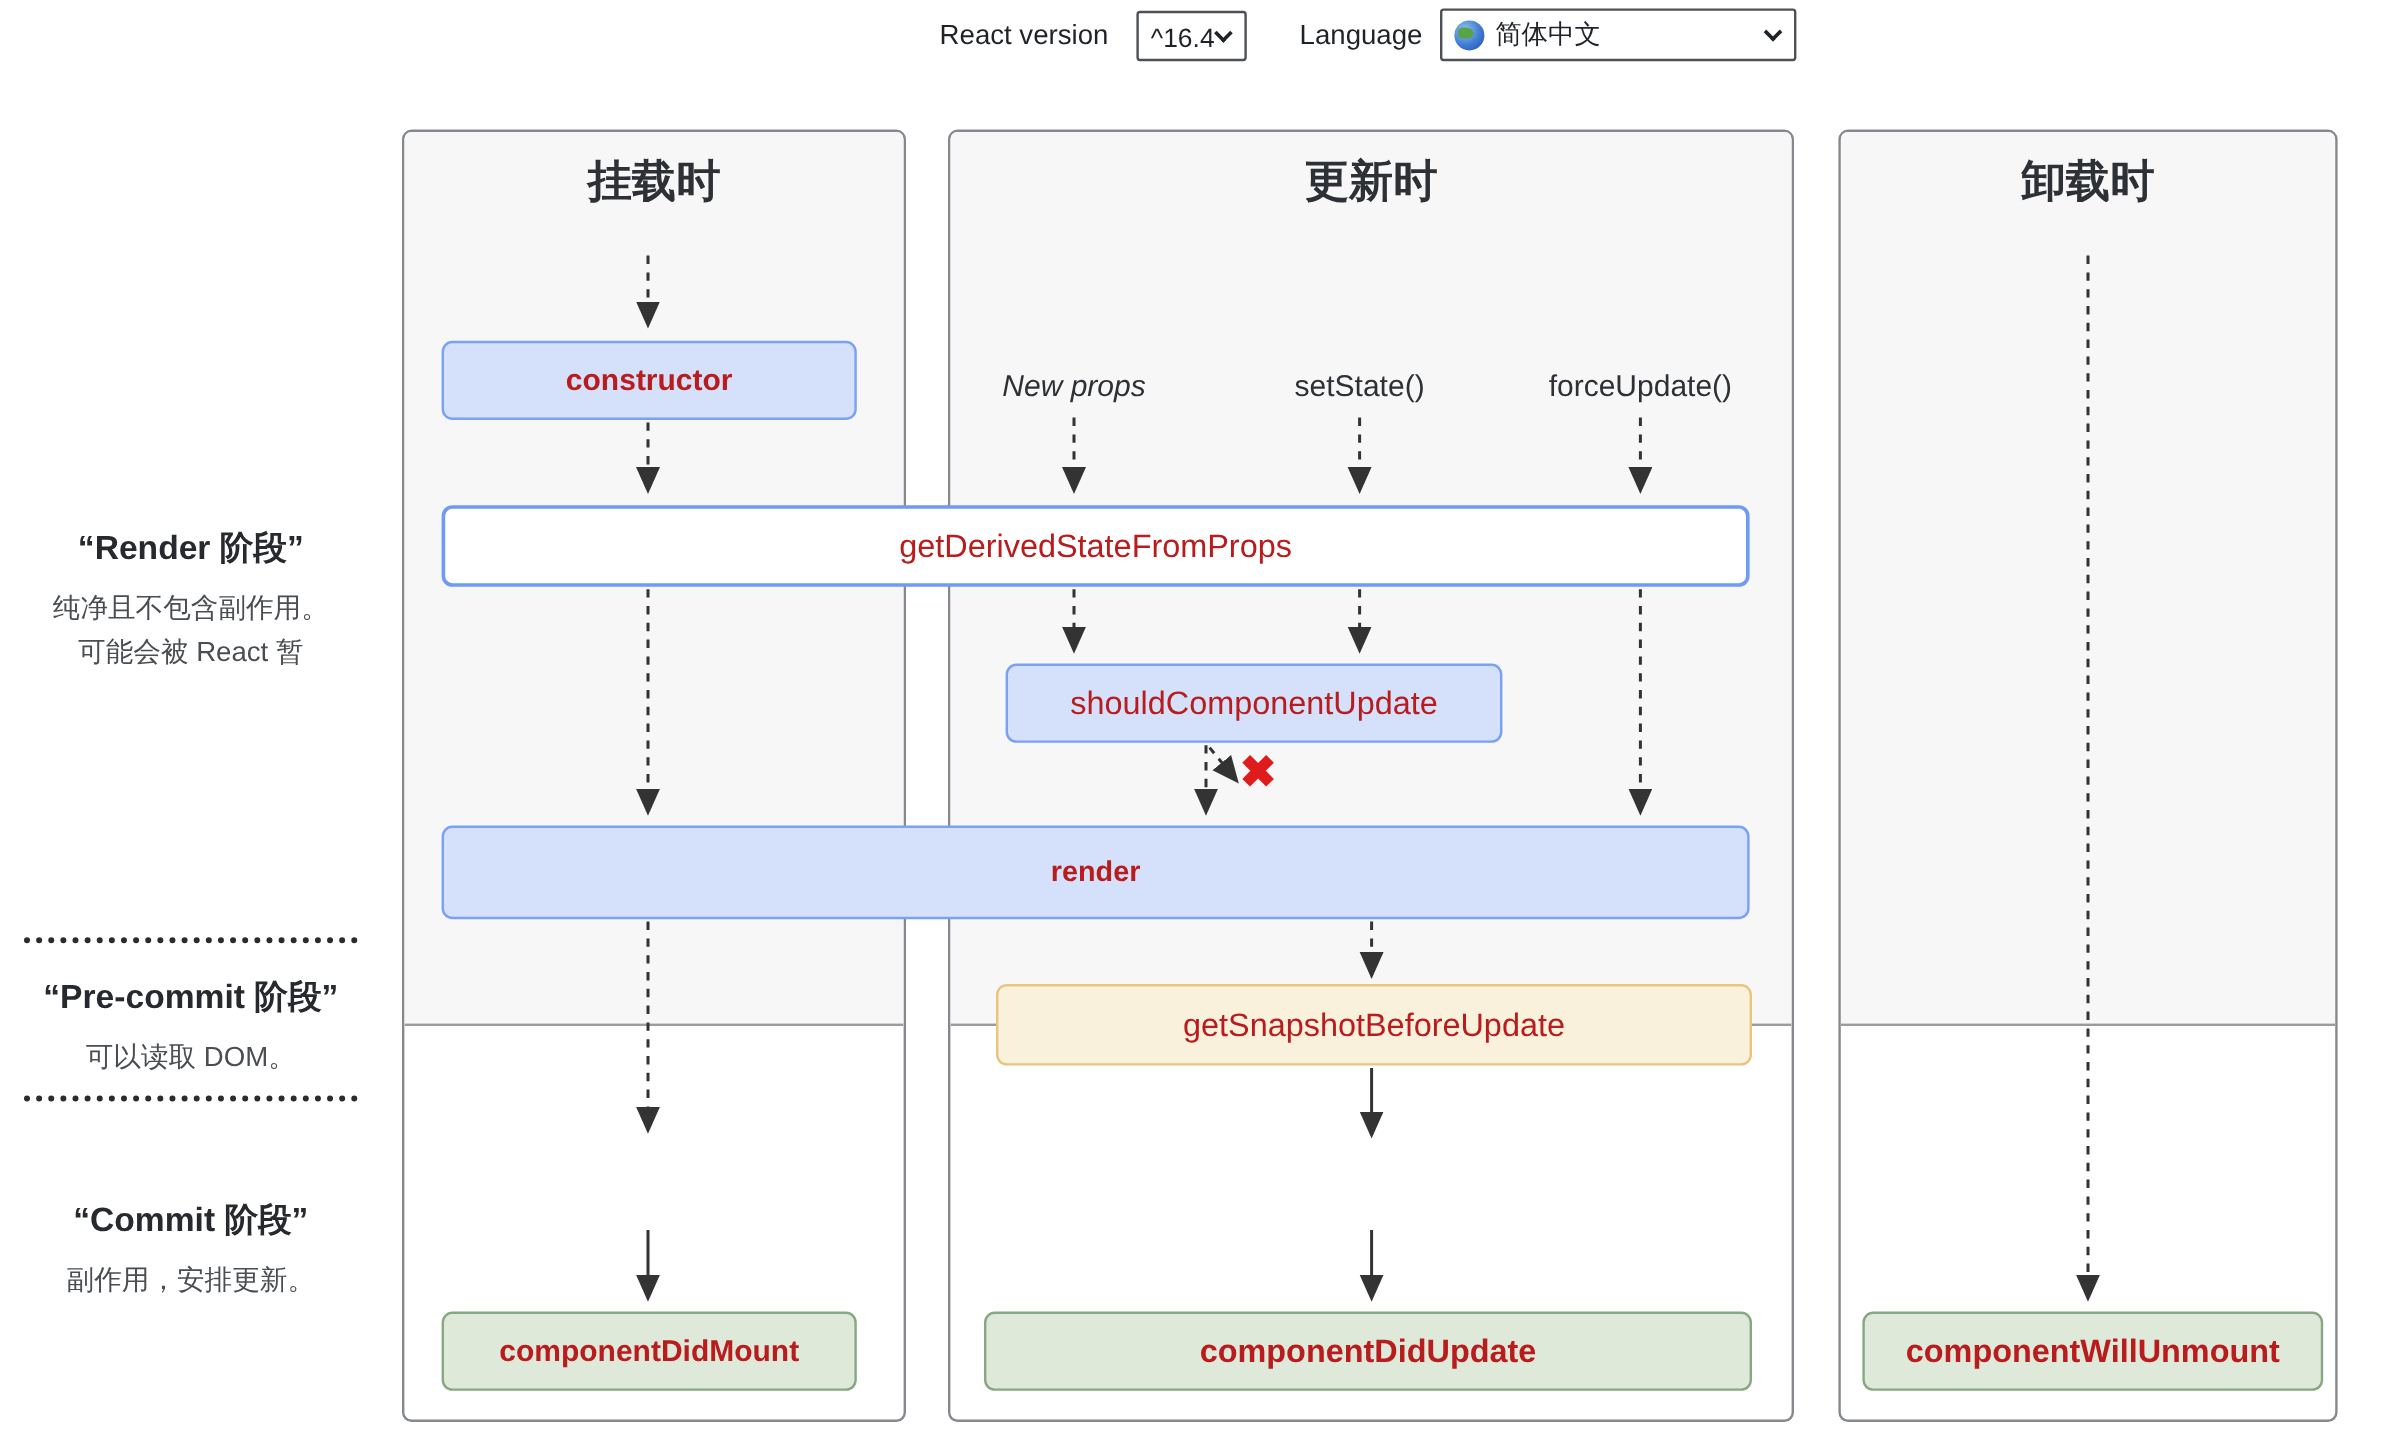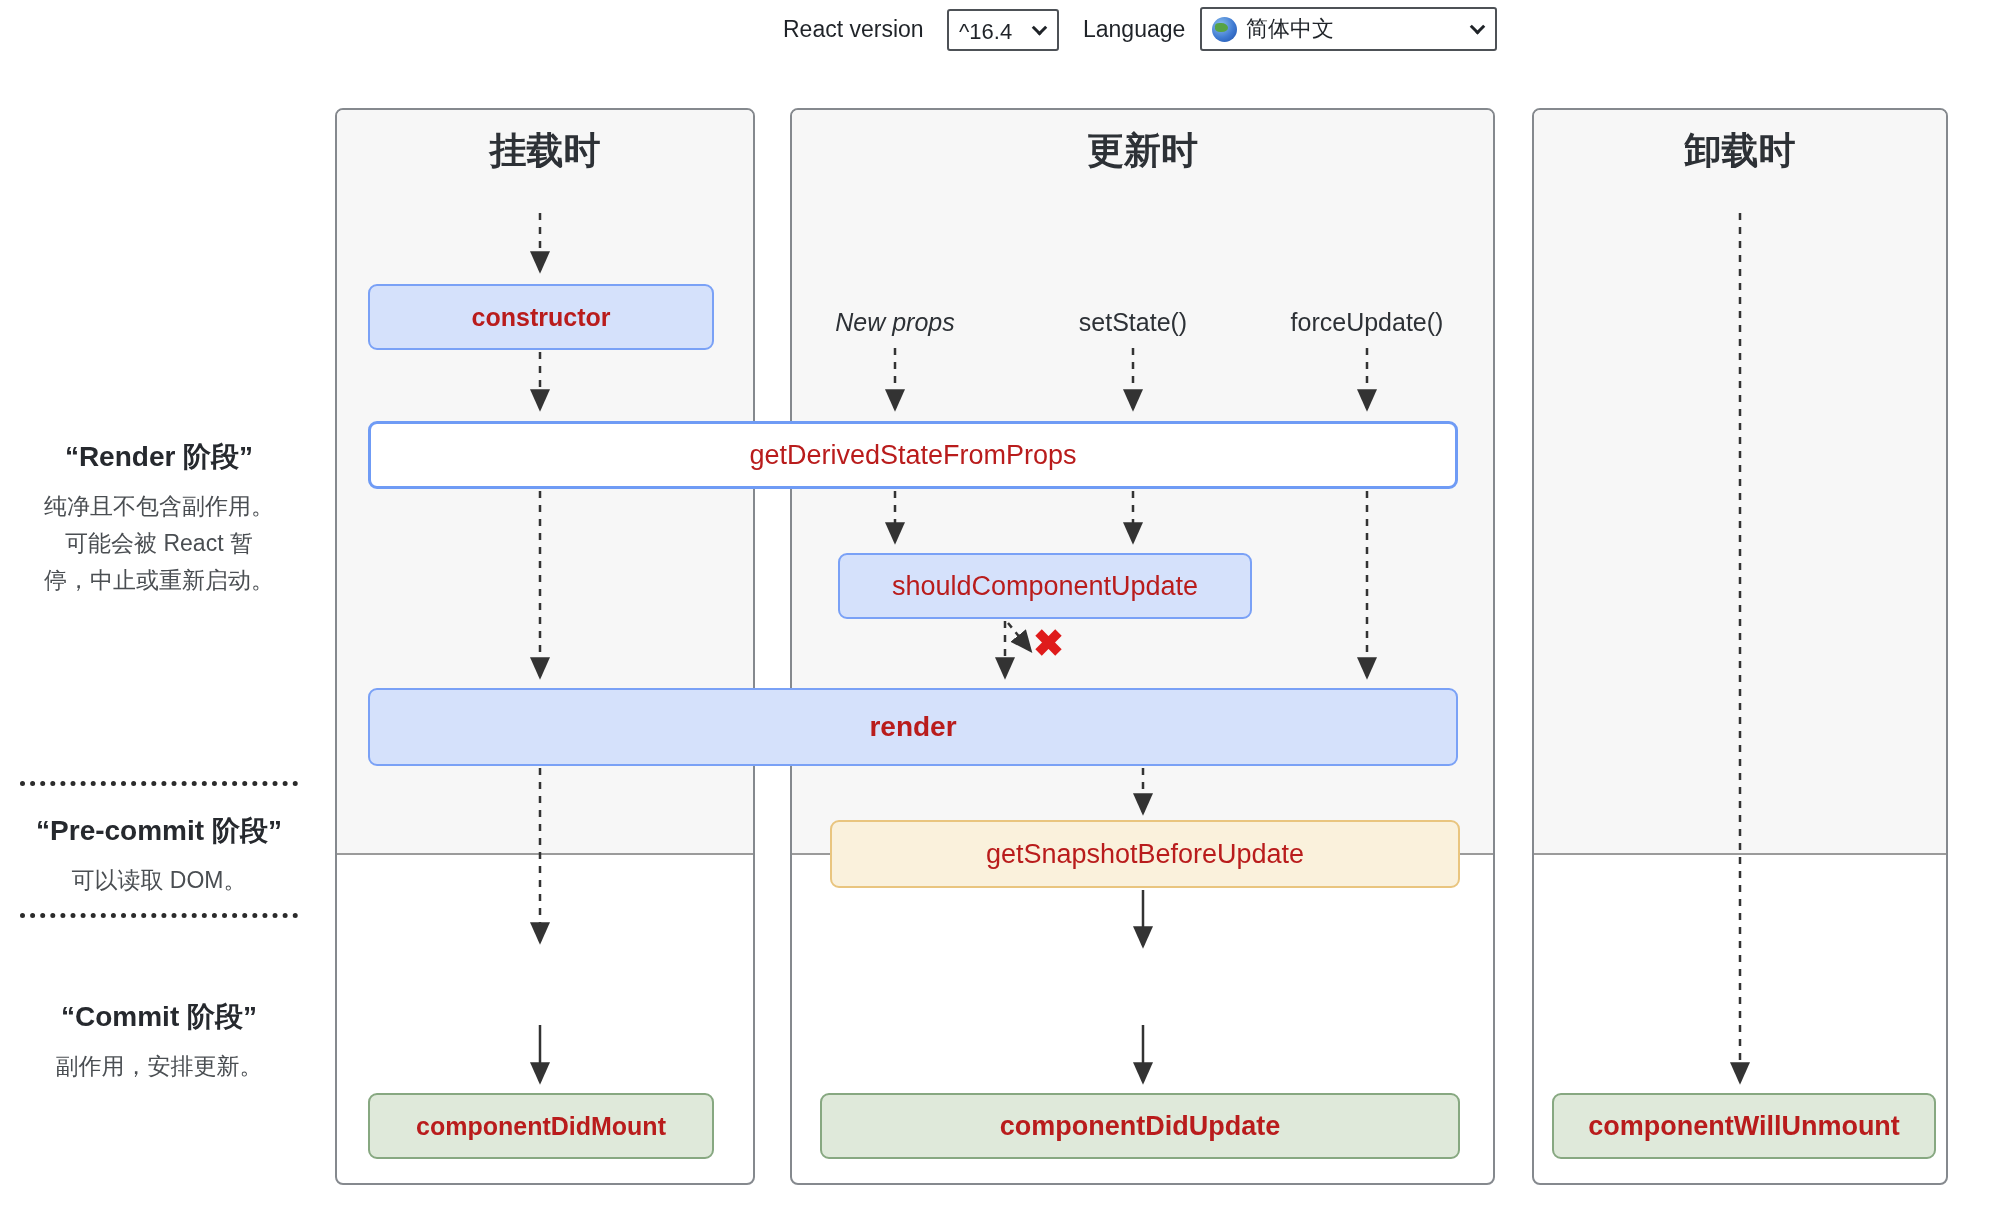--- a/index.html
+++ b/index.html
@@ -12,21 +12,21 @@
   .fake-select {
     position:absolute; display:flex; align-items:center;
     border:2px solid #4d5156; border-radius:3px; background:#fff;
     font-size:22px; color:#1f2328; cursor:pointer;
   }
   .fake-select .chev {
     position:absolute; right:12px; top:50%; width:11px; height:11px;
     border-right:3px solid #1f2328; border-bottom:3px solid #1f2328;
     transform:translateY(-70%) rotate(45deg);
   }
-  #react-version-select { left:947px; top:9px; width:112px; height:42px; padding:4px 30px 0 10px; }
+  #react-version-select { left:947px; top:9px; width:92px; height:42px; padding:4px 30px 0 10px; }
   #language-select { left:1200px; top:7px; width:297px; height:44px; padding:0 34px 0 10px; }
   .globe {
     width:25px; height:25px; border-radius:50%; margin-right:9px; flex:0 0 auto;
     background:radial-gradient(circle at 35% 32%, #8ec1ee 0%, #3f7ad2 55%, #1d4fa8 100%);
     position:relative; overflow:hidden;
   }
   .globe::after{
     content:""; position:absolute; left:3px; top:6px; width:13px; height:9px;
     background:#57a345; border-radius:40% 60% 55% 45%;
   }
@@ -54,21 +54,21 @@
   .blue   { background:#d5e1fb; border:2px solid #7aa1f6; }
   .bluew  { background:#ffffff; border:3px solid #6f9bf5; }
   .orange { background:#faf1dc; border:2px solid #e9c57f; }
   .green  { background:#dfe9da; border:2px solid #87a881; }
   .bold { font-weight:bold; }
   .ital { font-style:italic; }
 
   #node-constructor { left:368px; top:284px; width:346px; height:66px; font-size:25px; }
   #node-gdsfp       { left:368px; top:421px; width:1090px; height:68px; }
   #node-scu         { left:838px; top:553px; width:414px; height:66px; }
-  #node-render      { left:368px; top:688px; width:1090px; height:78px; font-size:28px; }
+  #node-render      { left:368px; top:688px; width:1090px; height:78px; font-size:24px; }
   #node-gsbu        { left:830px; top:820px; width:630px; height:68px; }
   #node-reactdom    { left:368px; top:953px; width:1090px; height:70px; }
   #node-cdm         { left:368px; top:1093px; width:346px; height:66px; font-size:25px; }
   #node-cdu         { left:820px; top:1093px; width:640px; height:66px; }
   #node-cwu         { left:1552px; top:1093px; width:384px; height:66px; }
 
   .trigger { position:absolute; z-index:3; width:220px; text-align:center;
              font-size:25px; color:#2d3136; top:308px; }
   #trig-newprops   { left:785px; font-style:italic; }
   #trig-setstate   { left:1023px; }
@@ -163,21 +163,20 @@
   <div class="node orange" id="node-gsbu">getSnapshotBeforeUpdate</div>
 
   <div class="node green bold" id="node-cdm">componentDidMount</div>
   <div class="node green bold" id="node-cdu">componentDidUpdate</div>
   <div class="node green bold" id="node-cwu">componentWillUnmount</div>
 
   <div class="phase" id="phase-render">
     <div class="ph-title">“Render 阶段”</div>
     <div class="ph-line">纯净且不包含副作用。</div>
     <div class="ph-line">可能会被 React 暂</div>
-    <div class="ph-line">停，中止或重新启动。</div>
   </div>
 
   <div class="dotted-sep" id="sep-1"></div>
 
   <div class="phase" id="phase-precommit">
     <div class="ph-title">“Pre-commit 阶段”</div>
     <div class="ph-line">可以读取 DOM。</div>
   </div>
 
   <div class="dotted-sep" id="sep-2"></div>

